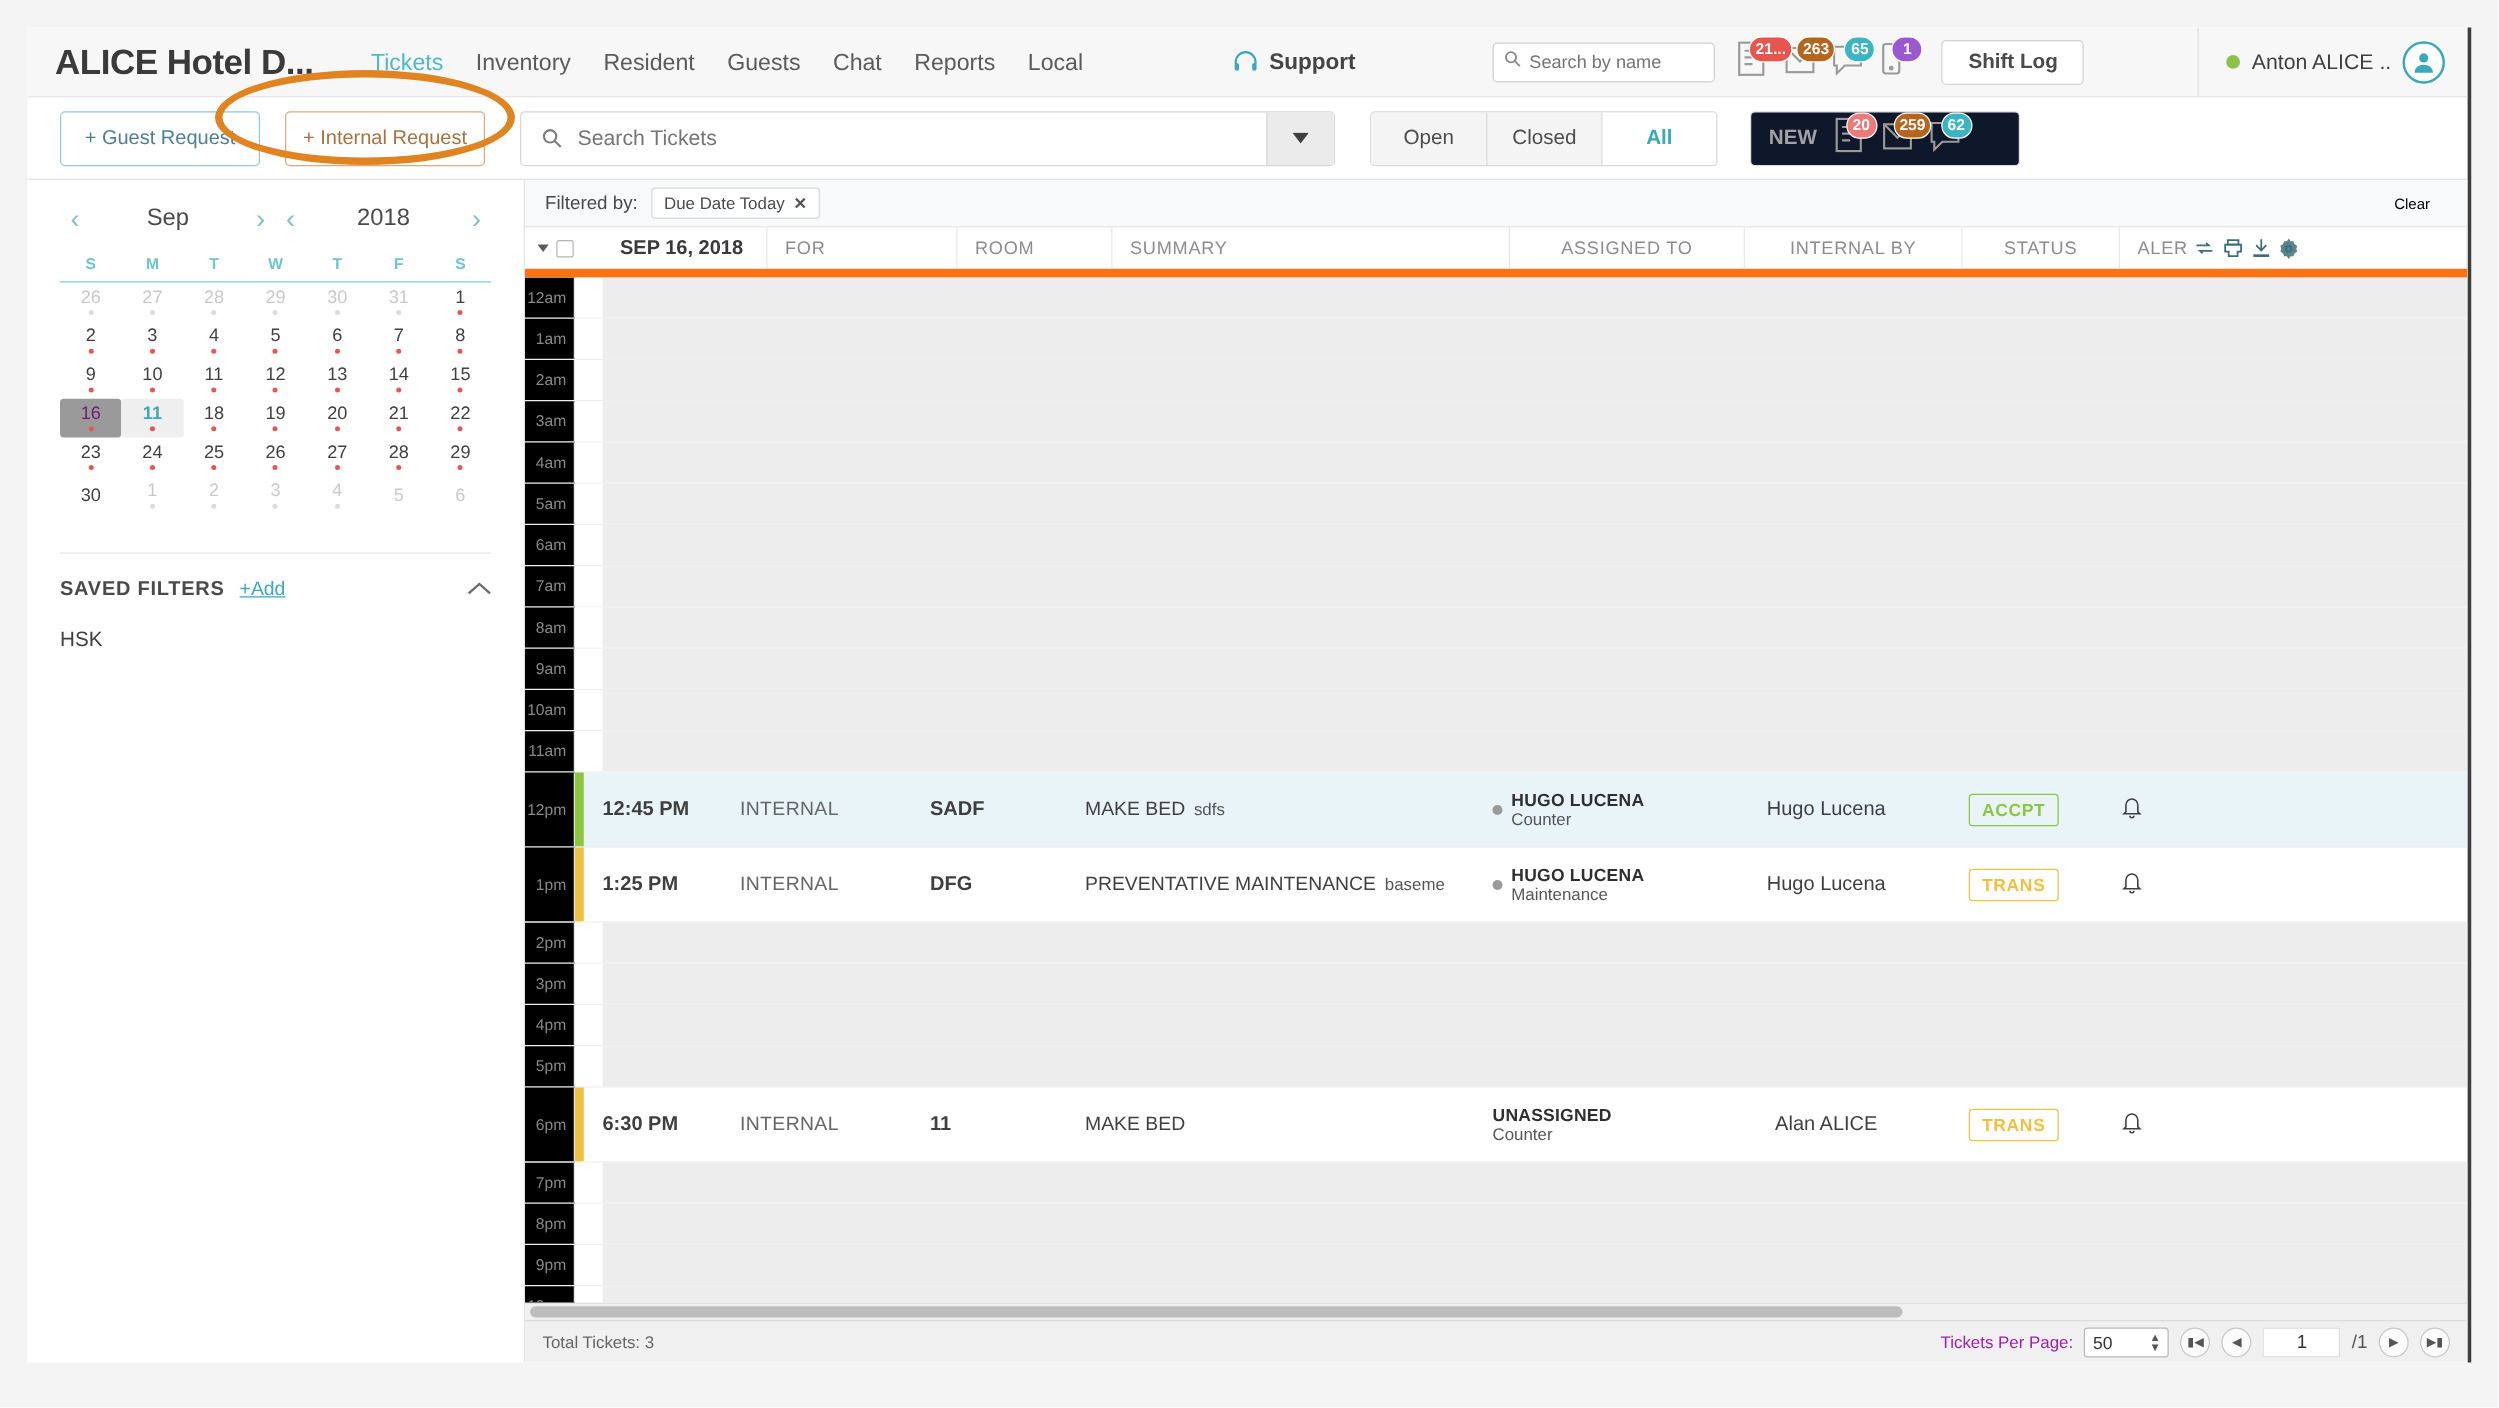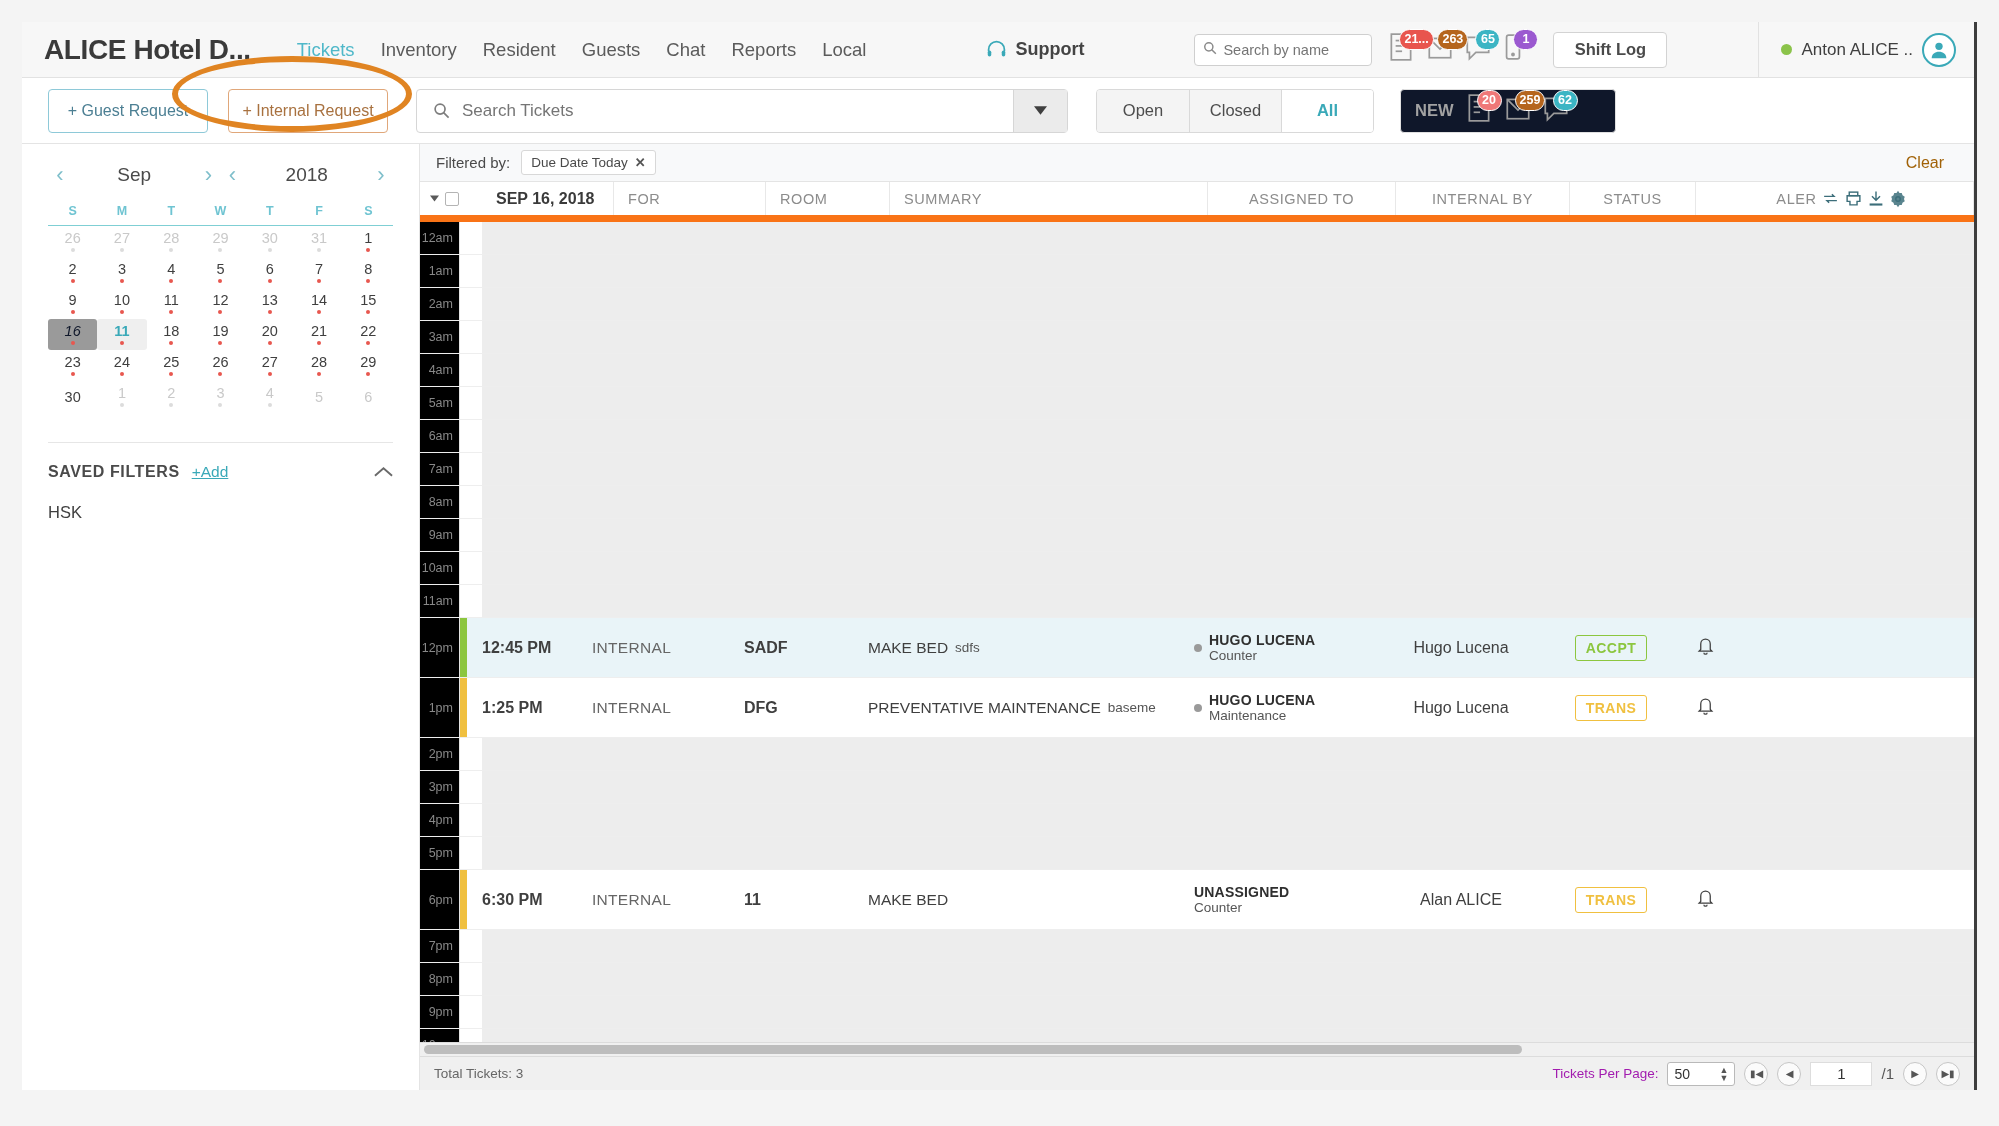--- a/index.html
+++ b/index.html
@@ -192,21 +192,21 @@
   .cell {
     height: 31px; display: flex; flex-direction: column;
     align-items: center; justify-content: center;
     cursor: pointer; position: relative;
   }
   .cell .num { font-size: 14.5px; color: #3f3f3f; line-height: 14px; }
   .cell.out .num { color: #c9c9c9; }
   .cell .dot { width: 4px; height: 4px; border-radius: 50%; background: #e8574f; margin-top: 3px; }
   .cell.out .dot { background: #dcdcdc; }
   .cell.sel { background: #9a9a9a; border-radius: 3px; }
-  .cell.sel .num { color: #0f172a; font-style: italic; }
+  .cell.sel .num { color: #701a75; }
   .cell.today2 { background: #efefef; border-radius: 3px; }
   .cell.today2 .num { color: #3aa9b8; font-weight: bold; }
 
   .savedwrap { margin-top: 30px; border-top: 1px solid #e6e6e6; padding-top: 20px; }
   .savedhead { display: flex; align-items: center; }
   .savedhead .t { font-size: 16px; font-weight: bold; color: #4a4a4a; letter-spacing: 0.6px; }
   .savedhead .add { margin-left: 12px; font-size: 15.5px; color: #3aa9b8; text-decoration: underline; cursor: pointer; }
   .savedhead .chev { margin-left: auto; color: #6a6a6a; font-size: 16px; cursor: pointer; }
   .savedlist { margin-top: 22px; }
   .savedlist div { font-size: 16.5px; color: #3f3f3f; cursor: pointer; }
@@ -217,38 +217,38 @@
     height: 38px; background: #f8f9fa; border-bottom: 1px solid #e4e4e4;
     display: flex; align-items: center; padding: 0 16px;
   }
   .filterbar .lbl { font-size: 15px; color: #4a4a4a; margin-right: 11px; }
   .chip {
     border: 1px solid #d8d8d8; background: #fff; border-radius: 3px;
     height: 25px; padding: 0 9px; display: flex; align-items: center; gap: 7px;
     font-size: 13.5px; color: #4a4a4a; cursor: pointer;
   }
   .chip .x { color: #555; font-weight: bold; font-size: 13px; }
-  .clear { margin-left: auto; font-size: 16px; color: #a16207; cursor: pointer; padding-right: 14px; }
+  .clear { margin-left: auto; font-size: 12px; color: #000000; cursor: pointer; padding-right: 14px; }
 
   .thead { height: 40px; display: flex; border-bottom: 7px solid #f97316; background: #fff; }
   .th {
     display: flex; align-items: center;
     font-size: 14.5px; color: #8c8c8c; letter-spacing: 0.6px;
     border-right: 1px solid #e8e8e8; padding-left: 14px;
   }
   .th.first { width: 62px; padding-left: 10px; gap: 6px; border-right: none; }
   .chk { width: 14px; height: 14px; border: 1px solid #b4b4b4; border-radius: 2px; background: #fff; cursor: pointer; }
   .th.datecol { width: 132px; font-size: 16px; color: #3a3a3a; font-weight: bold; letter-spacing: 0; justify-content: flex-start; }
   .th.forcol { width: 152px; }
   .th.roomcol { width: 124px; }
   .th.sumcol { width: 318px; }
   .th.assigncol { width: 188px; justify-content: center; padding-left: 0; }
   .th.createdcol { width: 174px; justify-content: center; padding-left: 0; }
   .th.statuscol { width: 126px; justify-content: center; padding-left: 0; }
-  .th.alertcol { flex: 1; display: flex; align-items: center; gap: 4px; justify-content: center; }
+  .th.alertcol { flex: 1; display: flex; align-items: center; gap: 4px; }
   .th.alertcol .icn { cursor: pointer; display: flex; }
 
   .gridwrap { flex: 1; overflow: hidden; position: relative; }
   .hourrow { display: flex; height: 33px; border-bottom: 1px solid #eeeeee; }
   .hourlbl {
     width: 40px; min-width: 40px;
     display: flex; align-items: center; justify-content: flex-end;
     padding-right: 6px; font-size: 12.5px; color: #888; background: #000000;
     border-right: 1px solid #e4e4e4;
   }

